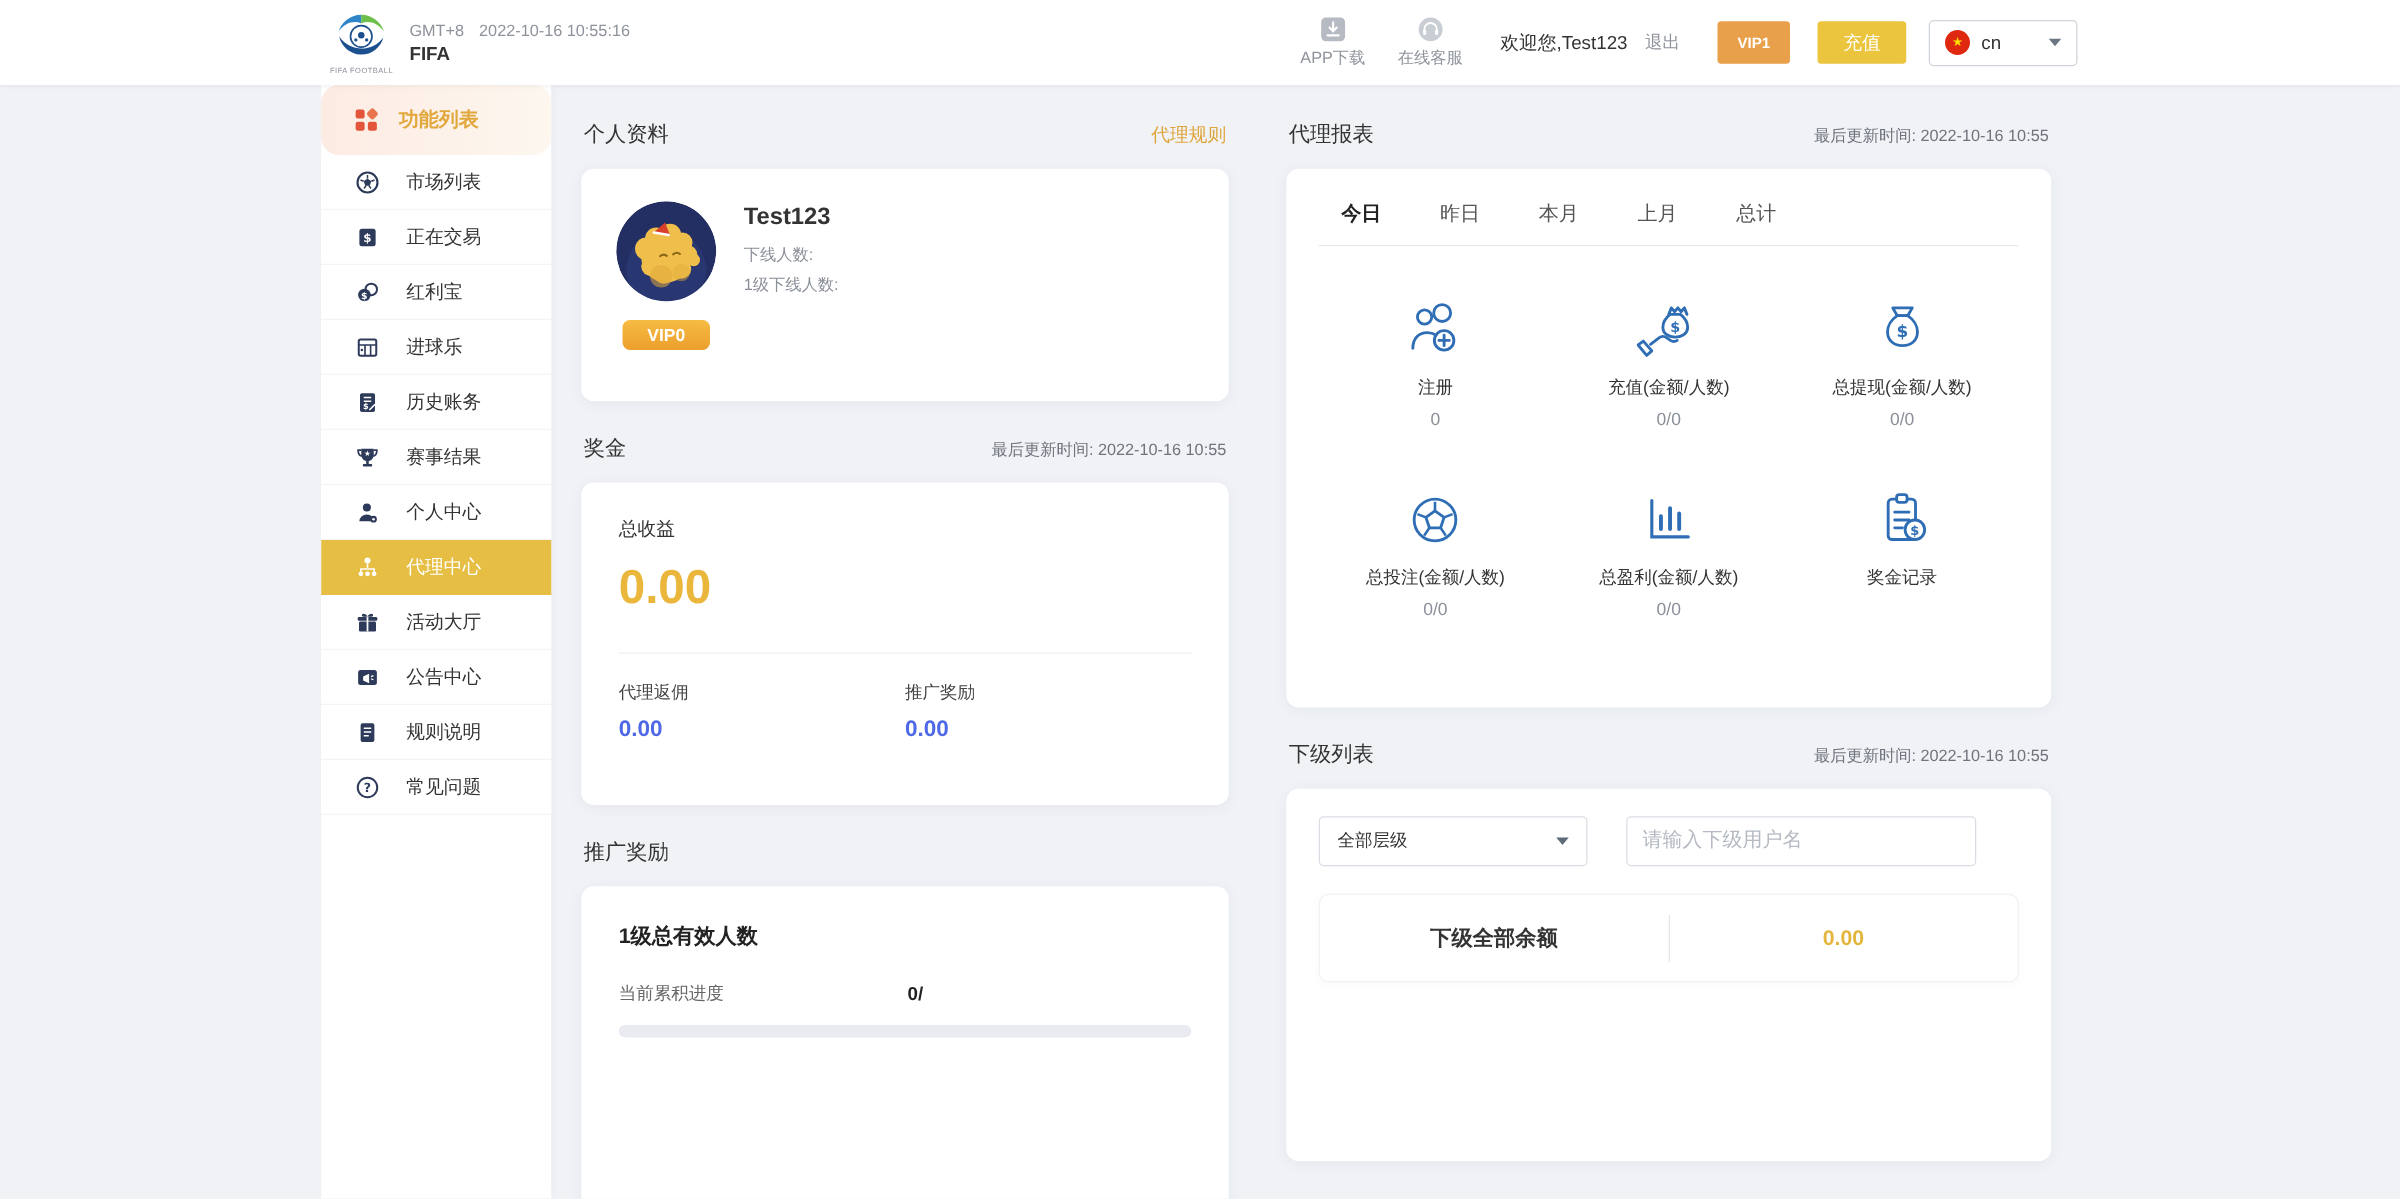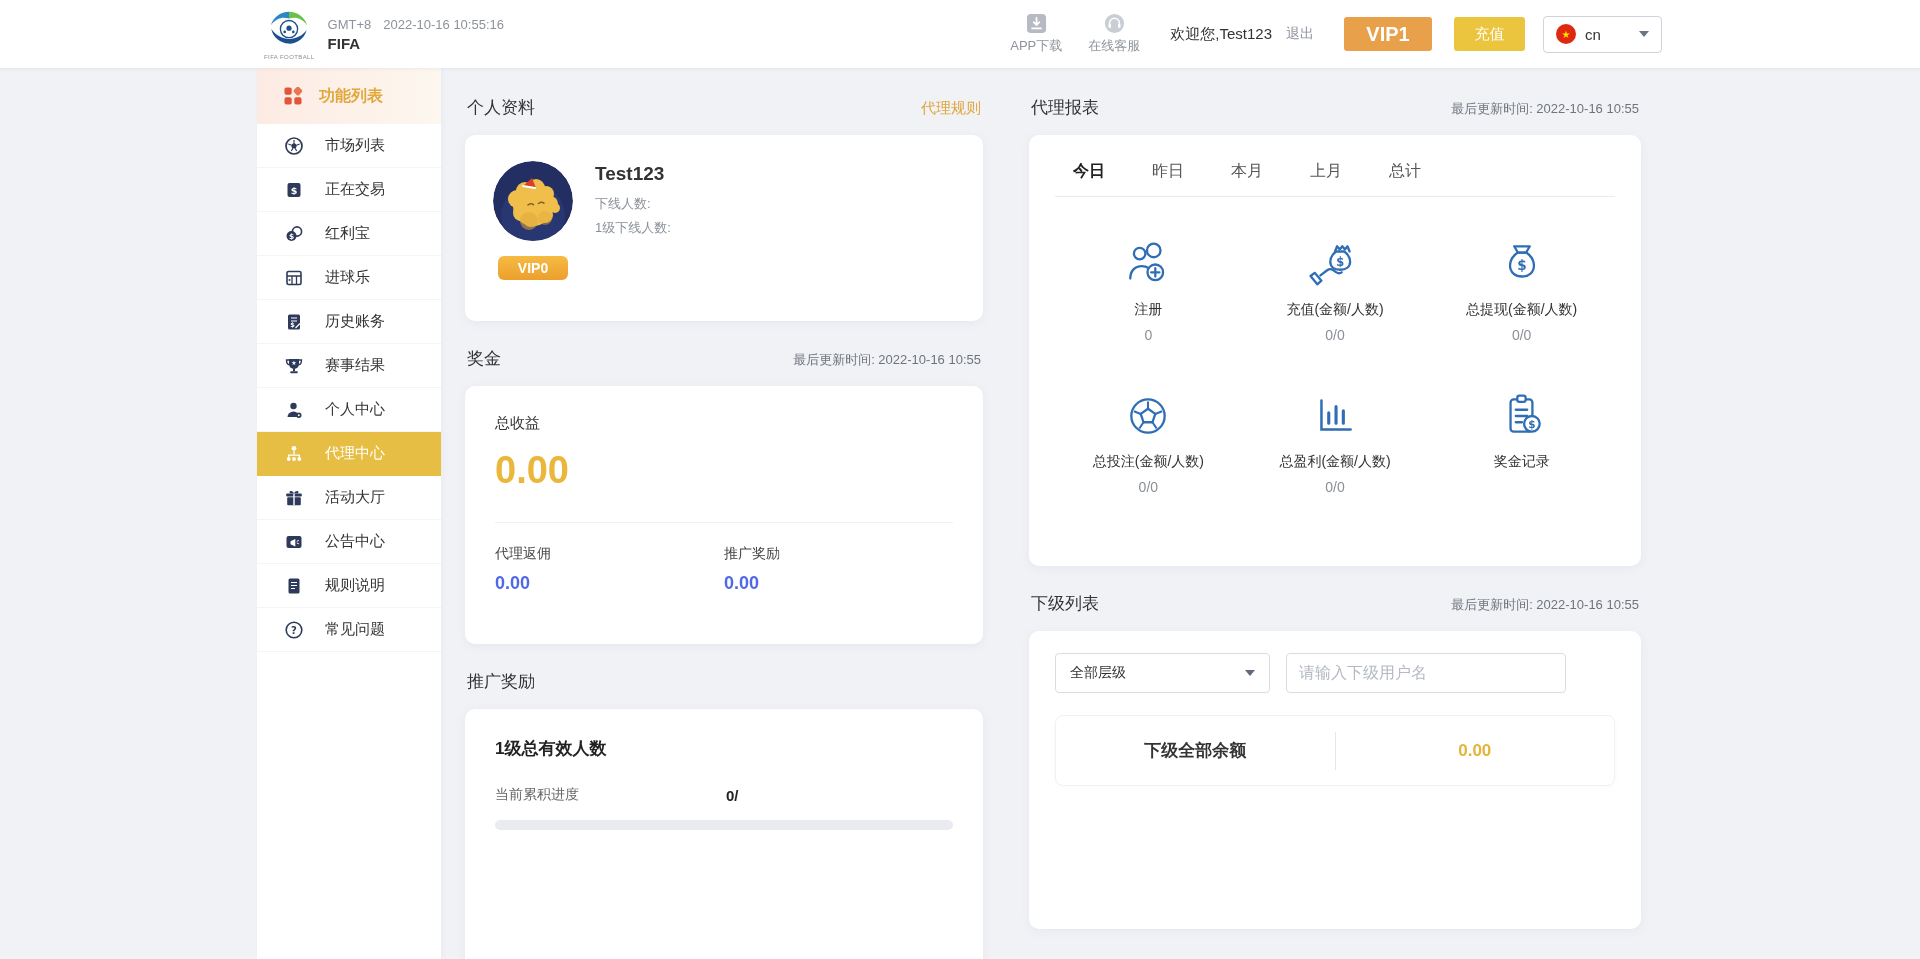--- a/index.html
+++ b/index.html
@@ -13,37 +13,37 @@
   .logo-sub { font-size:6px; color:#8a8f98; letter-spacing:.4px; margin-top:1px; }
   .brand-block { margin-left:13px; }
   .brand-line1 { font-size:13px; color:#8d929b; display:flex; gap:12px; }
   .brand-line2 { font-size:15px; font-weight:bold; color:#333; margin-top:3px; }
   .tb-spacer { flex:1; }
   .tb-mini { display:flex; flex-direction:column; align-items:center; gap:3px;
              font-size:13px; color:#8f949c; cursor:pointer; }
   .tb-mini + .tb-mini { margin-left:26px; }
   .welcome { margin-left:30px; font-size:15px; color:#333; }
   .logout { margin-left:14px; font-size:14px; color:#8d929b; cursor:pointer; }
-  .btn-vip { margin-left:30px; width:88px; height:34px; border:none; border-radius:3px;
-             background:#e9a04b; color:#fff; font-weight:bold; font-size:20px; cursor:pointer; }
+  .btn-vip { margin-left:30px; width:58px; height:34px; border:none; border-radius:3px;
+             background:#e9a04b; color:#fff; font-weight:bold; font-size:12px; cursor:pointer; }
   .btn-deposit { margin-left:22px; width:71px; height:34px; border:none; border-radius:3px;
              background:#ecc53e; color:#fff; font-size:15px; cursor:pointer; }
   .lang-select { margin-left:18px; width:119px; height:37px; border:1px solid #cfd4da; border-radius:4px;
              display:flex; align-items:center; padding:0 12px; cursor:pointer; background:#fff; }
   .flag { width:20px; height:20px; border-radius:50%; background:#de2910; color:#ffde00;
           font-size:10px; display:flex; align-items:center; justify-content:center; }
   .lang-label { margin-left:9px; font-size:15px; color:#333; }
   .caret { margin-left:auto; width:0; height:0; border-left:5px solid transparent;
            border-right:5px solid transparent; border-top:6px solid #6c7582; }
 
   
   .layout { display:flex; height:891px; }
   .sidebar { margin-left:257px; width:184px; background:#fff; box-shadow:2px 0 6px rgba(120,130,150,.06); }
   .func-header { height:56px; display:flex; align-items:center; gap:16px; padding-left:26px;
-                 background:linear-gradient(90deg,#fcebe3,#fdf7ef); color:#e2a83d; font-weight:bold; font-size:16px; }
+                 background:linear-gradient(90deg,#fcebe3,#fdf7ef); color:#e2a83d; font-weight:bold; font-size:16px;border-radius:14px; }
   .side-item { height:44px; display:flex; align-items:center; gap:21px; padding-left:27px;
                font-size:15px; color:#333; border-bottom:1px solid #f3f4f6; cursor:pointer; background:#fff; }
   .side-item svg { flex:0 0 auto; }
   .side-item.active { background:#e6be43; color:#fff; border-bottom-color:#e6be43; }
 
   .content { display:flex; margin-left:24px; padding-top:2px; }
   .col-left { width:518px; }
   .col-right { width:612px; margin-left:46px; }
 
   .section-head { display:flex; justify-content:space-between; align-items:baseline;
@@ -93,21 +93,21 @@
   .tab { font-size:16px; color:#555; cursor:pointer; }
   .tab.active { color:#222; font-weight:bold; }
   .stats-grid { margin-top:36px; display:grid; grid-template-columns:repeat(3,1fr); row-gap:42px; }
   .stat { text-align:center; cursor:pointer; }
   .stat-icon { height:56px; display:flex; align-items:flex-end; justify-content:center; }
   .stat-label { margin-top:12px; font-size:14px; color:#333; }
   .stat-value { margin-top:8px; font-size:14px; color:#8a8f98; min-height:16px; }
 
   
   .sub-card { height:298px; padding:22px 26px 0; }
-  .sub-controls { display:flex; gap:16px; }
+  .sub-controls { display:flex; gap:31px; }
   .level-select { width:215px; height:40px; border:1px solid #d9dde3; border-radius:4px;
                   display:flex; align-items:center; padding:0 14px; font-size:14px; color:#333;
                   cursor:pointer; background:#fff; }
   .level-caret { margin-left:auto; width:0; height:0; border-left:5px solid transparent;
                  border-right:5px solid transparent; border-top:6px solid #5f6b7a; }
   .sub-input { width:280px; height:40px; border:1px solid #d9dde3; border-radius:4px;
                padding:0 12px; font-size:16px; color:#333; font-family:inherit; }
   .sub-input::placeholder { color:#b4b9c2; }
   .balance-panel { margin-top:22px; height:71px; border:1px solid #f0f1f5; border-radius:8px;
                    box-shadow:0 1px 5px rgba(140,150,170,.06); display:flex; align-items:center; }

